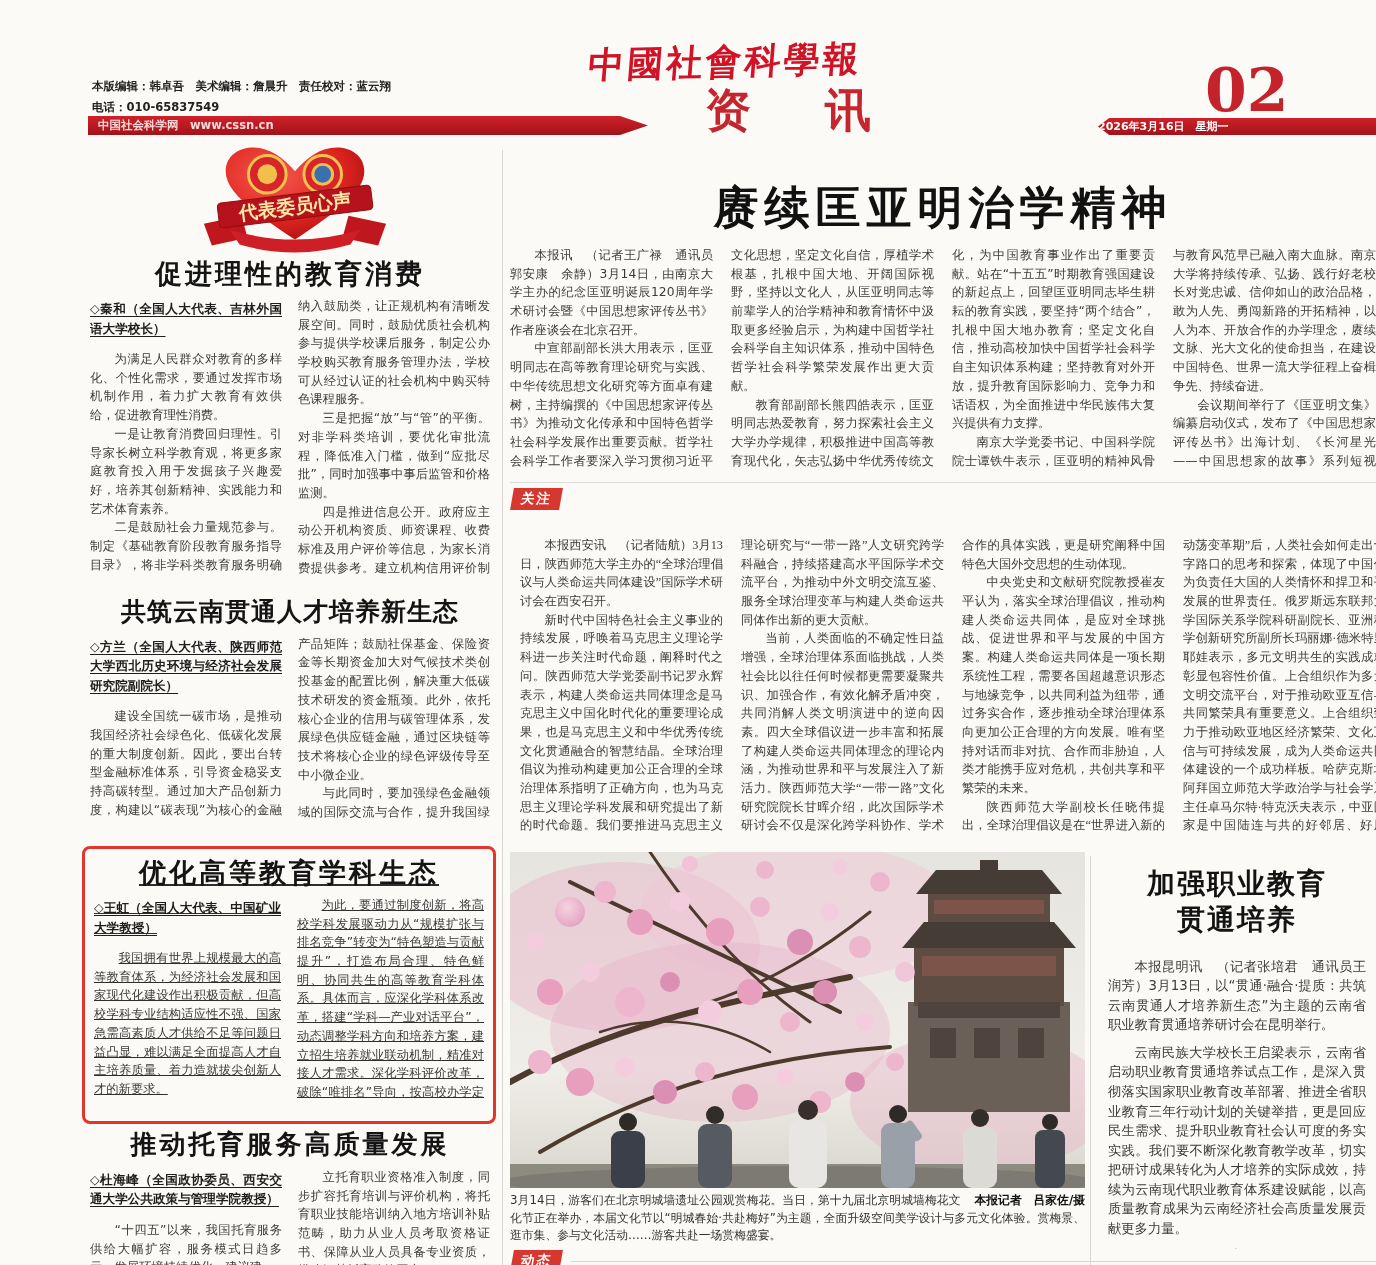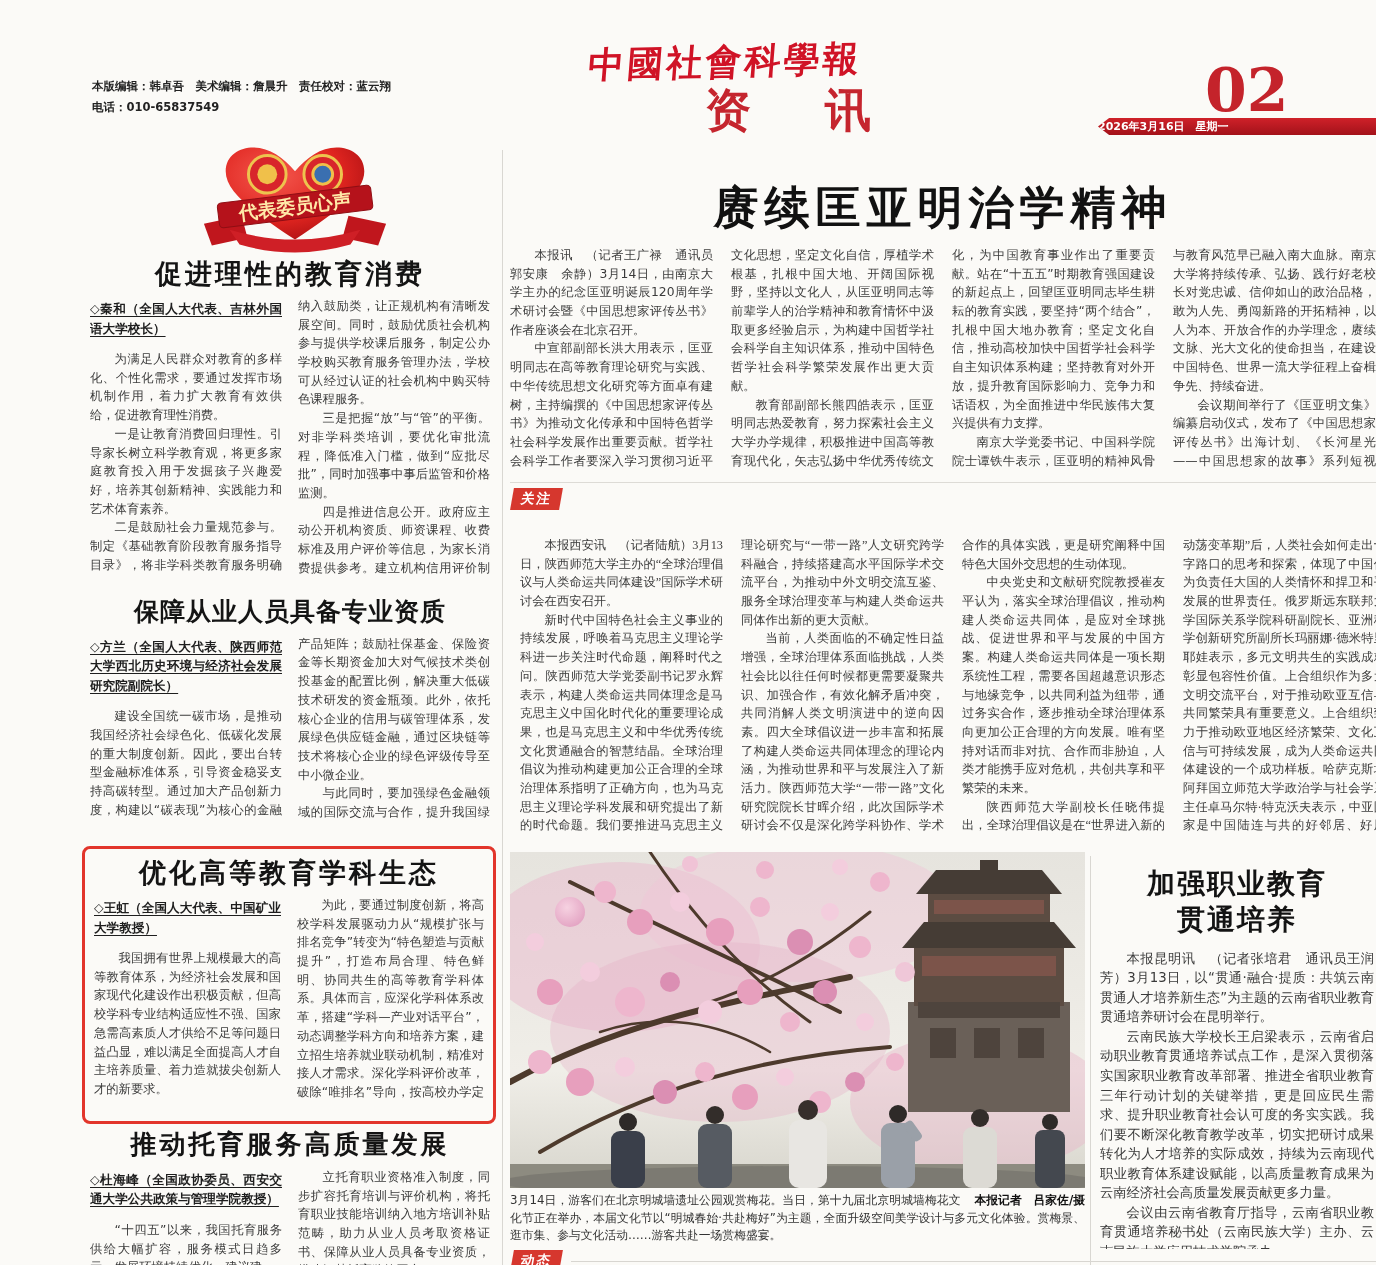--- a/index.html
+++ b/index.html
@@ -29,51 +29,52 @@
   .art-title{margin:0 0 8px 0;font-weight:700;color:#141414;text-align:center;letter-spacing:3px;line-height:1.15;}
   .cols{column-gap:16px;text-align:justify;overflow:hidden;}
   .two{column-count:2;}
   .four{column-count:4;}
   .body-text{font-size:12.3px;line-height:1.52;color:#3b3b3b;}
   .cols p{margin:0;text-indent:2em;}
   p.byline{text-indent:0;font-weight:700;text-decoration:underline;text-underline-offset:3px;
            color:#1e1e1e;font-size:12.6px;margin:2px 0 12px 0;line-height:1.55;}
   
   .hl-box{position:absolute;left:82px;top:846px;width:414px;height:278px;border:3px solid #e2352b;
-          border-radius:8px;box-sizing:border-box;padding:8px 9px 6px 9px;background:#fbfaf7;}
+          border-radius:8px;box-sizing:border-box;padding:8px 9px 6px 9px;background:#fbfaf7;text-decoration:underline;}
   
   .red-tag{display:inline-block;background:#d6372e;color:#fff;font-weight:700;font-size:13.5px;
            padding:2px 9px;transform:skewX(-10deg);letter-spacing:2px;}
   .tag-row{position:absolute;display:flex;align-items:center;gap:10px;}
   .tag-row .tag-line{flex:1;height:1px;background:#d8d6d1;}
   
   .main-headline{position:absolute;left:510px;top:183px;width:866px;margin:0;text-align:center;
                  font-size:45px;font-weight:700;color:#111;letter-spacing:6px;line-height:1.1;}
   .focus-headline{position:absolute;left:510px;top:492px;width:866px;margin:0;text-align:center;
                  font-size:29px;font-weight:700;color:#111;letter-spacing:3px;}
   
   .photo-wrap{position:absolute;left:510px;top:852px;width:575px;height:336px;overflow:hidden;background:#e8e6e0;}
   .caption{position:absolute;left:510px;top:1192px;width:575px;font-size:11.8px;line-height:1.5;
            text-align:justify;color:#333;}
   .caption .credit{float:right;font-weight:700;color:#111;padding-left:14px;}
   
   .right-art-title{margin:0 0 10px 0;text-align:center;font-weight:700;font-size:28px;color:#131313;
                    letter-spacing:2px;line-height:1.3;}
   .right-art-body{font-size:13.3px;line-height:1.47;text-align:justify;color:#3a3a3a;overflow:hidden;}
-  .right-art-body p{margin:0;text-indent:2em;}
+  .right-art-body p{margin:8px;text-indent:2em;}
 </style>
 </head>
 <body>
 
 <div class="page">
 
   <div class="editor-info">
     <div>本版编辑：韩卓吾　美术编辑：詹晨升　责任校对：蓝云翔</div>
     <div>电话：010-65837549</div>
   </div>
+  <div class="site-bar">中国社会科学网　www.cssn.cn</div>
   <div class="masthead">中國社會科學報</div>
   <div class="section-name">资　讯</div>
   <div class="page-number">02</div>
   <div class="date-bar">2026年3月16日　星期一</div>
 
   <div style="position:absolute;left:196px;top:144px;width:198px;height:114px;">
     <svg viewBox="0 0 200 114" width="198" height="114">
       <defs>
         <radialGradient id="hg" cx="35%" cy="30%" r="80%">
           <stop offset="0" stop-color="#f4584e"></stop>
@@ -105,21 +106,21 @@
           <p>一是让教育消费回归理性。引导家长树立科学教育观，将更多家庭教育投入用于发掘孩子兴趣爱好，培养其创新精神、实践能力和艺术体育素养。</p>
           <p>二是鼓励社会力量规范参与。制定《基础教育阶段教育服务指导目录》，将非学科类教育服务明确纳入鼓励类，让正规机构有清晰发展空间。同时，鼓励优质社会机构参与提供学校课后服务，制定公办学校购买教育服务管理办法，学校可从经过认证的社会机构中购买特色课程服务。</p>
           <p>三是把握“放”与“管”的平衡。对非学科类培训，要优化审批流程，降低准入门槛，做到“应批尽批”，同时加强事中事后监管和价格监测。</p>
           <p>四是推进信息公开。政府应主动公开机构资质、师资课程、收费标准及用户评价等信息，为家长消费提供参考。建立机构信用评价制度，通过“白名单”和“黑名单”机制，让市场形成良币驱逐劣币的良性循环。</p>
         </div>
 
     </div>
   </section>
 
   <section class="article" style="left:90px;top:598px;width:400px;">
-    <h2 class="art-title" style="font-size:25px;letter-spacing:1px;">保障从业人员具备专业资质</h2>
+    <h2 class="art-title" style="font-size:25px;letter-spacing:1px;">共筑云南贯通人才培养新生态</h2>
     <div class="cols two body-text" style="height:202px;">
       <p class="byline">◇方兰（全国人大代表、陕西师范大学西北历史环境与经济社会发展研究院副院长）</p>
       <div>
           <p>建设全国统一碳市场，是推动我国经济社会绿色化、低碳化发展的重大制度创新。因此，要出台转型金融标准体系，引导资金稳妥支持高碳转型。通过加大产品创新力度，构建以“碳表现”为核心的金融产品矩阵；鼓励社保基金、保险资金等长期资金加大对气候技术类创投基金的配置比例，解决重大低碳技术研发的资金瓶颈。此外，依托核心企业的信用与碳管理体系，发展绿色供应链金融，通过区块链等技术将核心企业的绿色评级传导至中小微企业。</p>
           <p>与此同时，要加强绿色金融领域的国际交流与合作，提升我国绿色金融国际话语权。一是积极参与国际标准制定，扩大我国绿色金融产品标准覆盖的经济活动范围。二是加强跨境碳交易管理，推动我国碳核算标准与国际规则相衔接。三是推动绿色金融标准国际互认，加强与国际碳市场的对话交流，推动技术、方法、标准、数据国际互认。</p>
         </div>
 
     </div>
   </section>
 

